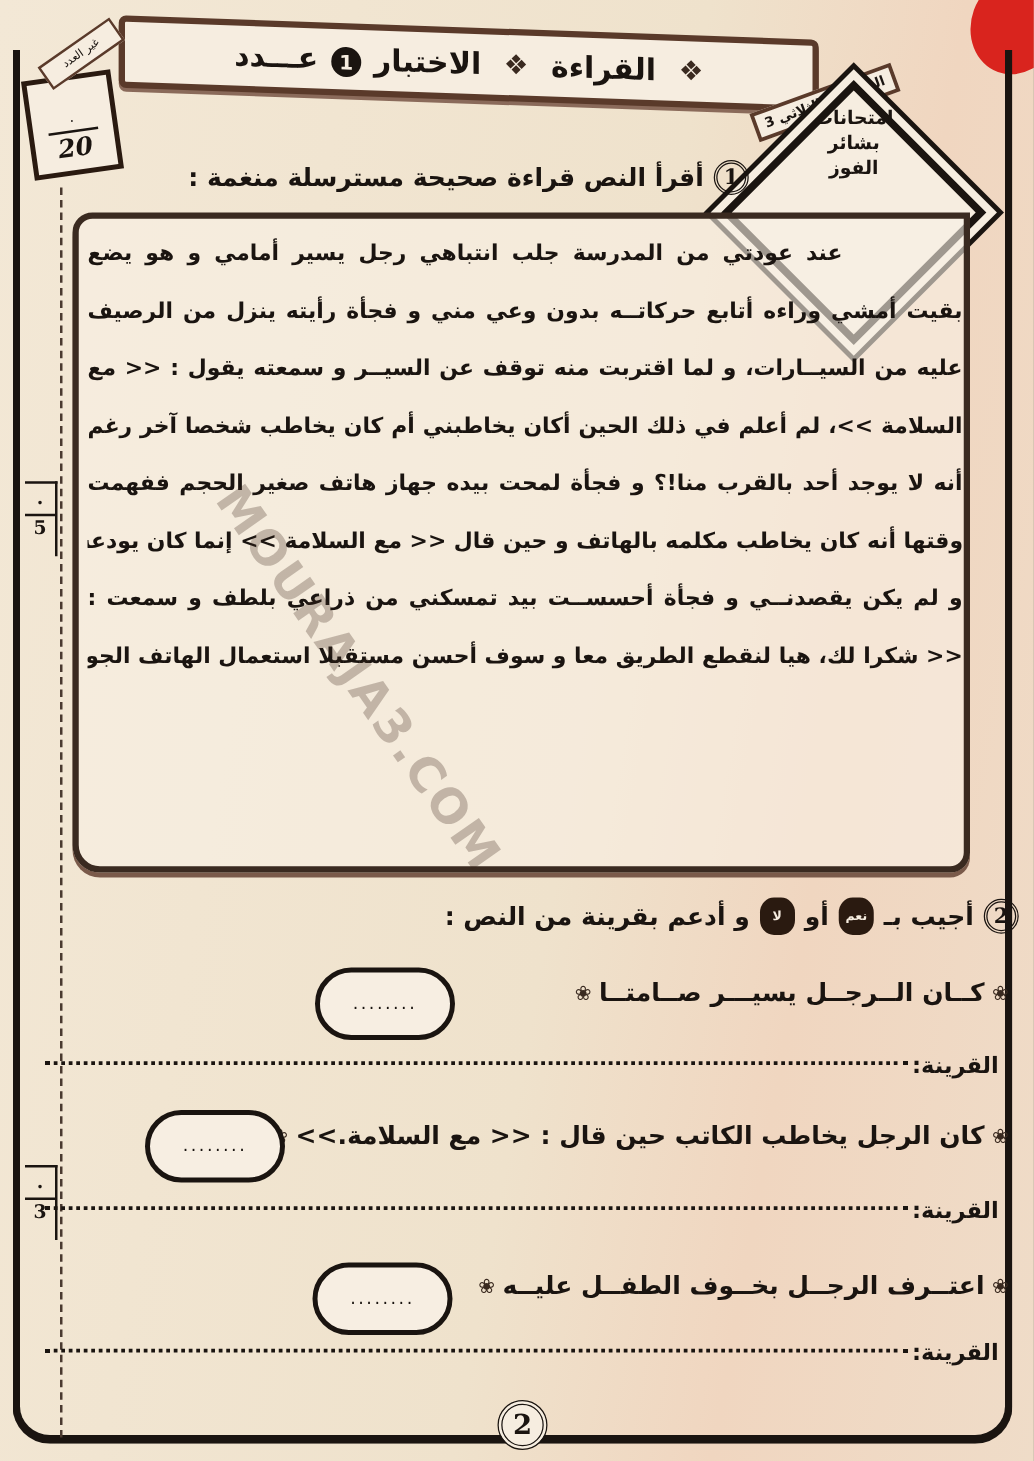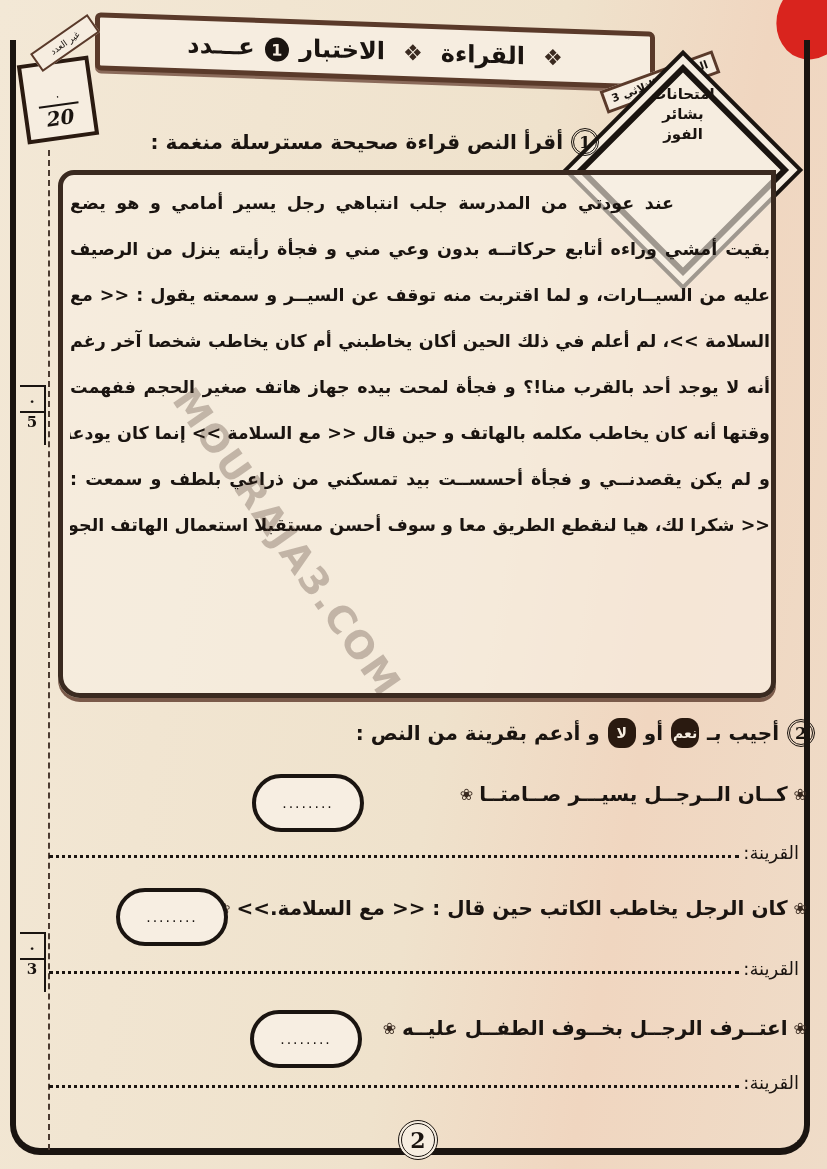--- a/index.html
+++ b/index.html
@@ -74,32 +74,32 @@
     position: absolute; left: 70px; top: 180px; width: 700px;
     direction: rtl; text-align: justify; text-align-last: justify;
     font-family: "DejaVu Sans", sans-serif; font-weight: bold; font-size: 17.5px; line-height: 46px;
   }
   .passage p { margin: 0; white-space: nowrap; overflow: hidden; }
   .watermark { position: absolute; left: 200px; top: 380px; font-size: 38px; font-weight: bold; color: rgba(60,40,30,0.28); transform: rotate(55deg); transform-origin: left top; letter-spacing: 2px; font-family: "DejaVu Sans", sans-serif; }
 
   .side-score { position: absolute; left: 20px; width: 26px; height: 60px; border-top: 2px solid #1a1410; border-right: 2px solid #1a1410; text-align: center; font-family: "DejaVu Serif", serif; font-size: 15px; font-weight: bold; padding-top: 6px; line-height: 18px; }
 
   
-  .flower { display: inline-flex; align-items: center; justify-content: center; width: 28px; height: 30px; border-radius: 40%; background: #2a1a10; color: #f6ede0; font-size: 14px; font-weight: bold; }
+  .flower { display: inline-flex; align-items: center; justify-content: center; width: 28px; height: 30px; border-radius: 40%; background: #2a1a10; color: #f6ede0; font-size: 10px; font-weight: bold; }
   .item-row { position: absolute; direction: rtl; font-weight: bold; font-size: 20px; white-space: nowrap; display: flex; align-items: center; gap: 6px; }
   .bullet { font-size: 16px; color: #3a2a20; }
   .cloud {
     position: absolute; width: 112px; height: 58px; border: 4px solid #1a1410; border-radius: 40px;
     background: #f7eee2;
     display: flex; align-items: center; justify-content: center; font-size: 14px; letter-spacing: 2px;
   }
   .cloud::before, .cloud::after { content: ""; position: absolute; border: 4px solid #1a1410; border-radius: 50%; background: #f7eee2; z-index: -1; }
   .cloud::before { width: 40px; height: 30px; top: -16px; left: 30px; }
   .cloud::after { width: 40px; height: 30px; bottom: -16px; left: 34px; }
-  .clue-row { position: absolute; direction: rtl; display: flex; align-items: center; gap: 4px; font-weight: normal; font-size: 18px; }
+  .clue-row { position: absolute; direction: rtl; display: flex; align-items: flex-start; gap: 4px; font-weight: bold; font-size: 18px; }
   .clue-line { border-bottom: 3px dotted #1a1410; height: 10px; }
 
   .page-num {
     position: absolute; left: 398px; top: 1120px; width: 40px; height: 40px; border-radius: 50%;
     border: 4px double #1a1410; background: #f6ede0; display: flex; align-items: center; justify-content: center;
     font-family: "DejaVu Serif", serif; font-weight: bold; font-size: 22px;
   }
 </style>
 </head>
 <body>

